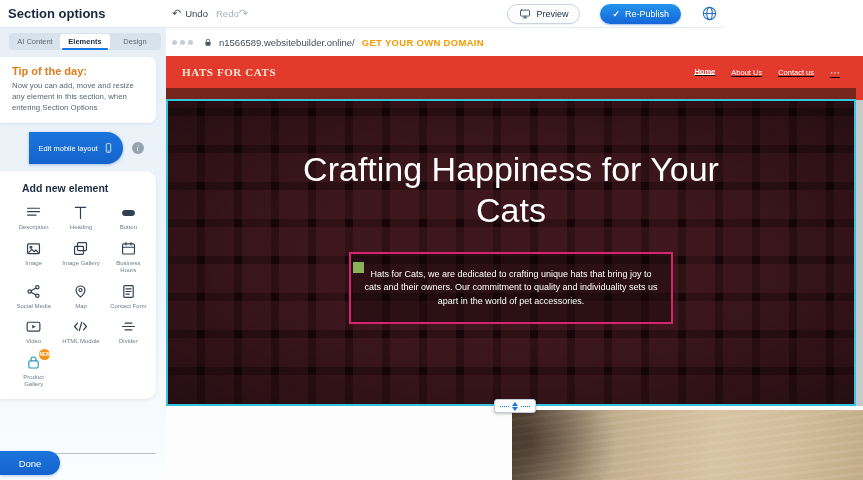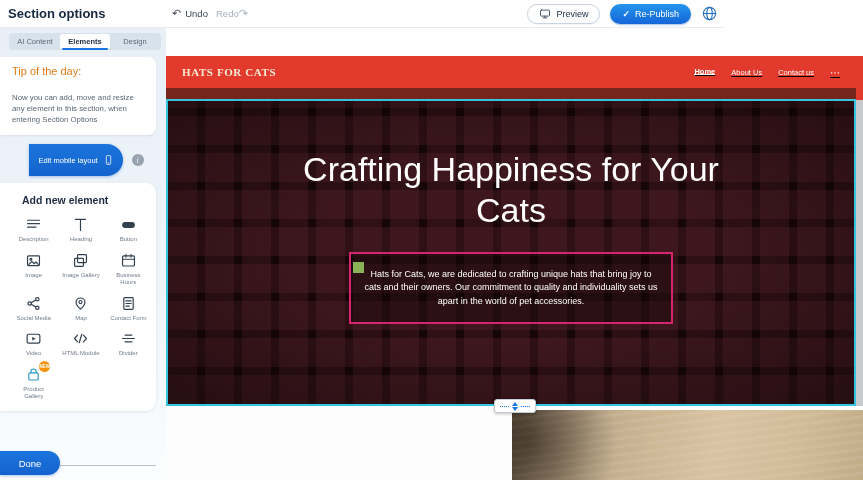--- a/index.html
+++ b/index.html
@@ -8,41 +8,41 @@
 
   
   .topbar{position:absolute;left:0;top:0;width:724px;height:28px;background:#fff;
     border-bottom:1px solid #e6ebf1;z-index:9;display:flex;align-items:center;}
   .tb-title{font-size:13px;font-weight:bold;color:#16283e;margin-left:8px;}
   .tb-undo{position:absolute;left:172px;display:flex;align-items:center;gap:4px;
     font-size:9.5px;color:#3c4654;cursor:pointer;}
   .tb-redo{position:absolute;left:216px;display:flex;align-items:center;
     font-size:9.5px;color:#a9b2bd;cursor:pointer;}
   .arrow-glyph{font-size:11px;line-height:1;}
-  .tb-right{position:absolute;right:6px;display:flex;align-items:center;gap:10px;}
+  .tb-right{position:absolute;right:6px;display:flex;align-items:center;gap:20px;}
   .btn-preview{height:20px;padding:0 11px;border:1px solid #c9d4e0;border-radius:10px;
     background:#fdfdfe;display:flex;align-items:center;gap:5px;font-size:9px;color:#243447;
     cursor:pointer;box-shadow:0 1px 1px rgba(40,60,90,.06);}
   .btn-republish{height:20px;padding:0 12px;border-radius:11px;border:none;
     background:linear-gradient(180deg,#2395ec,#1565d8);display:flex;align-items:center;gap:5px;
     font-size:9px;color:#fff;cursor:pointer;box-shadow:0 1px 2px rgba(20,90,200,.4);}
   .check{font-size:9px;font-weight:bold;}
 
   
   .sidebar{position:absolute;left:0;top:28px;width:166px;bottom:0;
     background:linear-gradient(180deg,#e8eff7 0%,#eef4f9 55%,#fbfdfe 100%);z-index:8;}
   .tabs{margin:5px 5px 0 9px;height:17px;background:#d8e2ec;border-radius:4px;display:flex;padding:1px;}
   .tab{flex:1;display:flex;align-items:center;justify-content:center;font-size:7.5px;
     color:#5c6876;border-radius:3px;position:relative;cursor:pointer;}
   .tab.active{background:#fff;color:#1d2c42;font-weight:bold;}
   .tab.active::after{content:'';position:absolute;left:2px;right:2px;bottom:-1px;height:2px;
     background:#1877e0;border-radius:2px;}
   .tip{margin:7px 10px 0 0;background:#fff;border-radius:0 8px 8px 0;
     padding:8px 10px 10px 12px;box-shadow:0 1px 2px rgba(30,50,80,.08);}
-  .tip-title{color:#e07c1c;font-size:11px;font-weight:normal;margin-bottom:16px;}
+  .tip-title{color:#e07c1c;font-size:11px;font-weight:bold;margin-bottom:4px;}
   .tip-body{font-size:7.8px;color:#5a6673;line-height:1.38;}
   .mobile-row{display:flex;align-items:center;margin:9px 0 7px 6px;justify-content:center;}
   .edit-mobile{width:94px;height:32px;background:linear-gradient(180deg,#1b74dd,#1563cd);
     border:none;border-radius:0 16px 16px 0;display:flex;align-items:center;color:#fff;
     font-size:7.5px;padding-left:10px;gap:5px;cursor:pointer;white-space:nowrap;
     box-shadow:0 1px 3px rgba(20,90,200,.35);}
   .info-circle{width:12px;height:12px;border-radius:50%;background:#97a2b0;color:#fff;
     font-size:8px;display:flex;align-items:center;justify-content:center;margin-left:9px;
     font-family:"Liberation Serif",serif;font-style:italic;cursor:pointer;}
   .add-card{margin:0 10px 0 0;background:#fff;border-radius:0 10px 10px 0;
@@ -273,20 +273,31 @@
         <span class="cell-label">Product Gallery</span>
       </div>
     </div>
   </div>
 
   <hr class="sb-divider">
   <button class="done">Done</button>
 </div>
 
 <div class="main">
+  <div class="browser-bar">
+    <span class="dot"></span>
+    <span class="dot"></span>
+    <span class="dot"></span>
+    <svg width="10" height="11" viewBox="0 0 20 20" style="margin:0 2px 0 7px">
+      <path d="M6.5 8.5V7a3.5 3.5 0 0 1 7 0v1.5" fill="none" stroke="#4a5560" stroke-width="1.6"></path>
+      <rect x="5" y="8.5" width="10" height="8" rx="1.5" fill="#4a5560"></rect>
+    </svg>
+    <span class="url">n1566589.websitebuilder.online/</span>
+    <span class="cta">GET YOUR OWN DOMAIN</span>
+  </div>
 
   <div class="viewport">
 
     <div class="site-header">
       <span class="logo">HATS FOR CATS</span>
       <div class="nav">
         <span class="nav-item active">Home</span>
         <span class="nav-item">About Us</span>
         <span class="nav-item">Contact us</span>
         <span class="nav-more">⋯</span>

